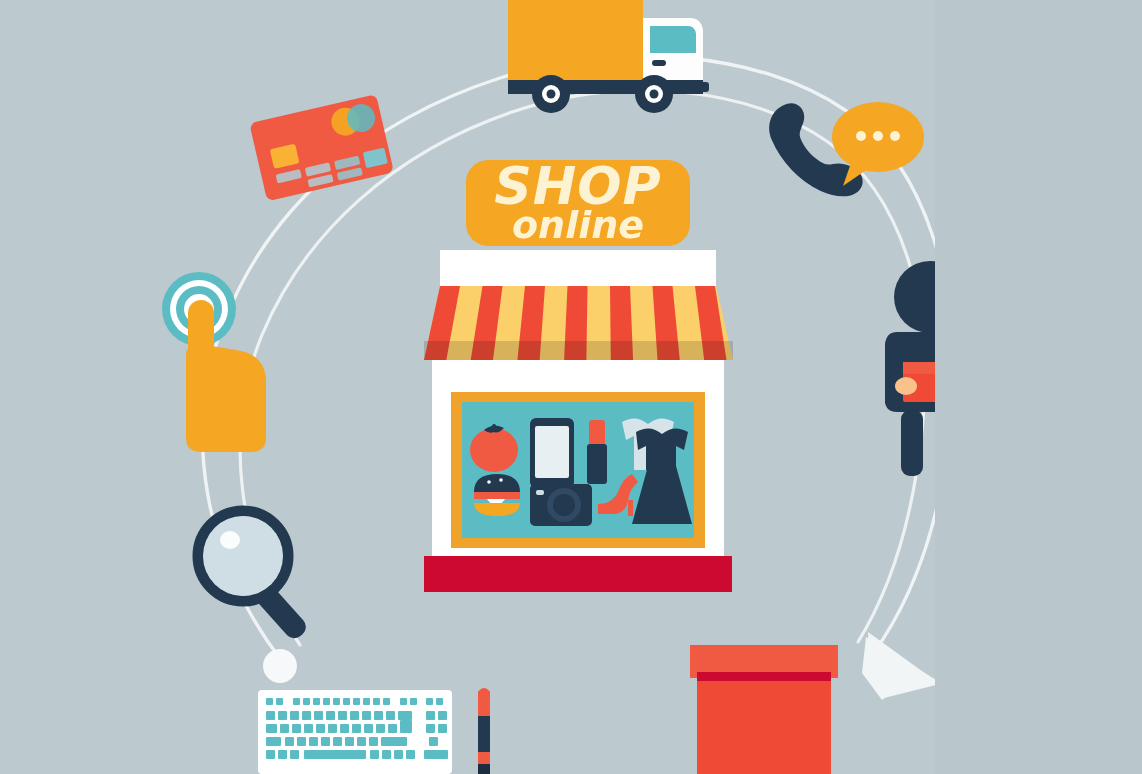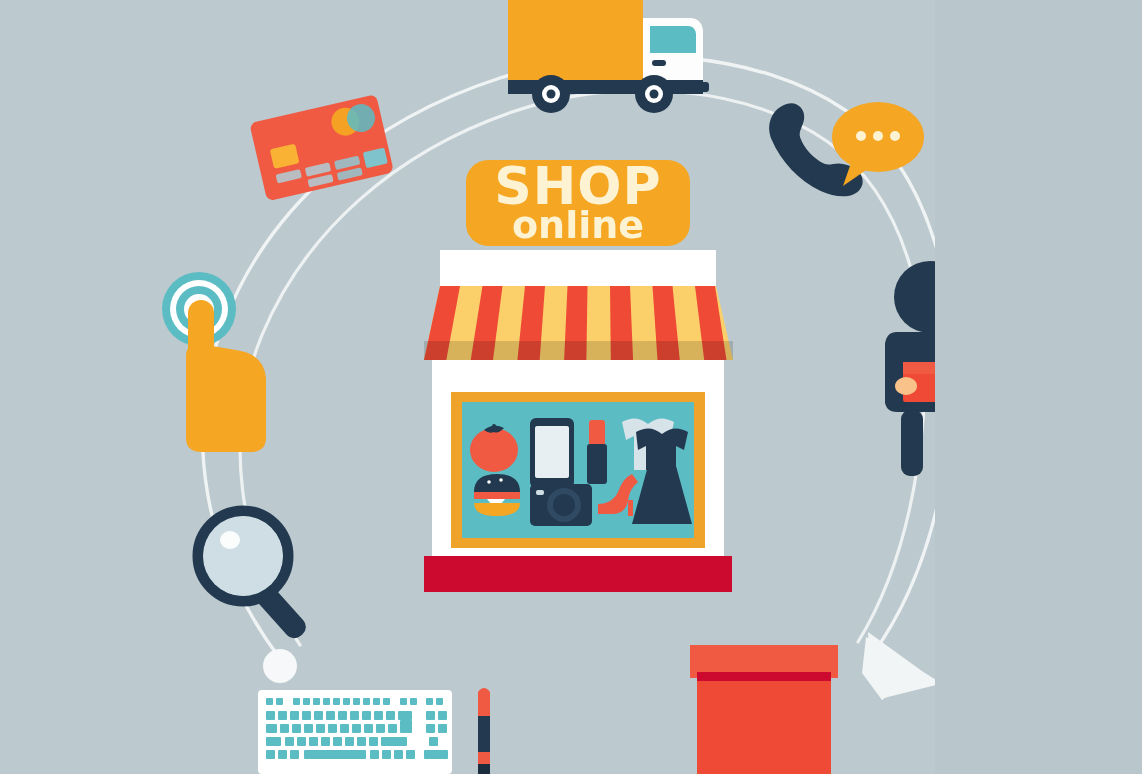--- a/index.html
+++ b/index.html
@@ -9,20 +9,21 @@
   }
   body {
     font-family: "Liberation Sans", sans-serif;
   }
   #stage {
     position: relative;
     width: 935px;
     height: 774px;
     overflow: hidden;
     background: #bcc9ce;
+    font-style: italic;
   }
   #stage svg.layer {
     position: absolute;
     left: 0;
     top: 0;
     width: 1142px;
     height: 774px;
   }
   .sign-text-shop {
     font-family: "DejaVu Sans", sans-serif;

